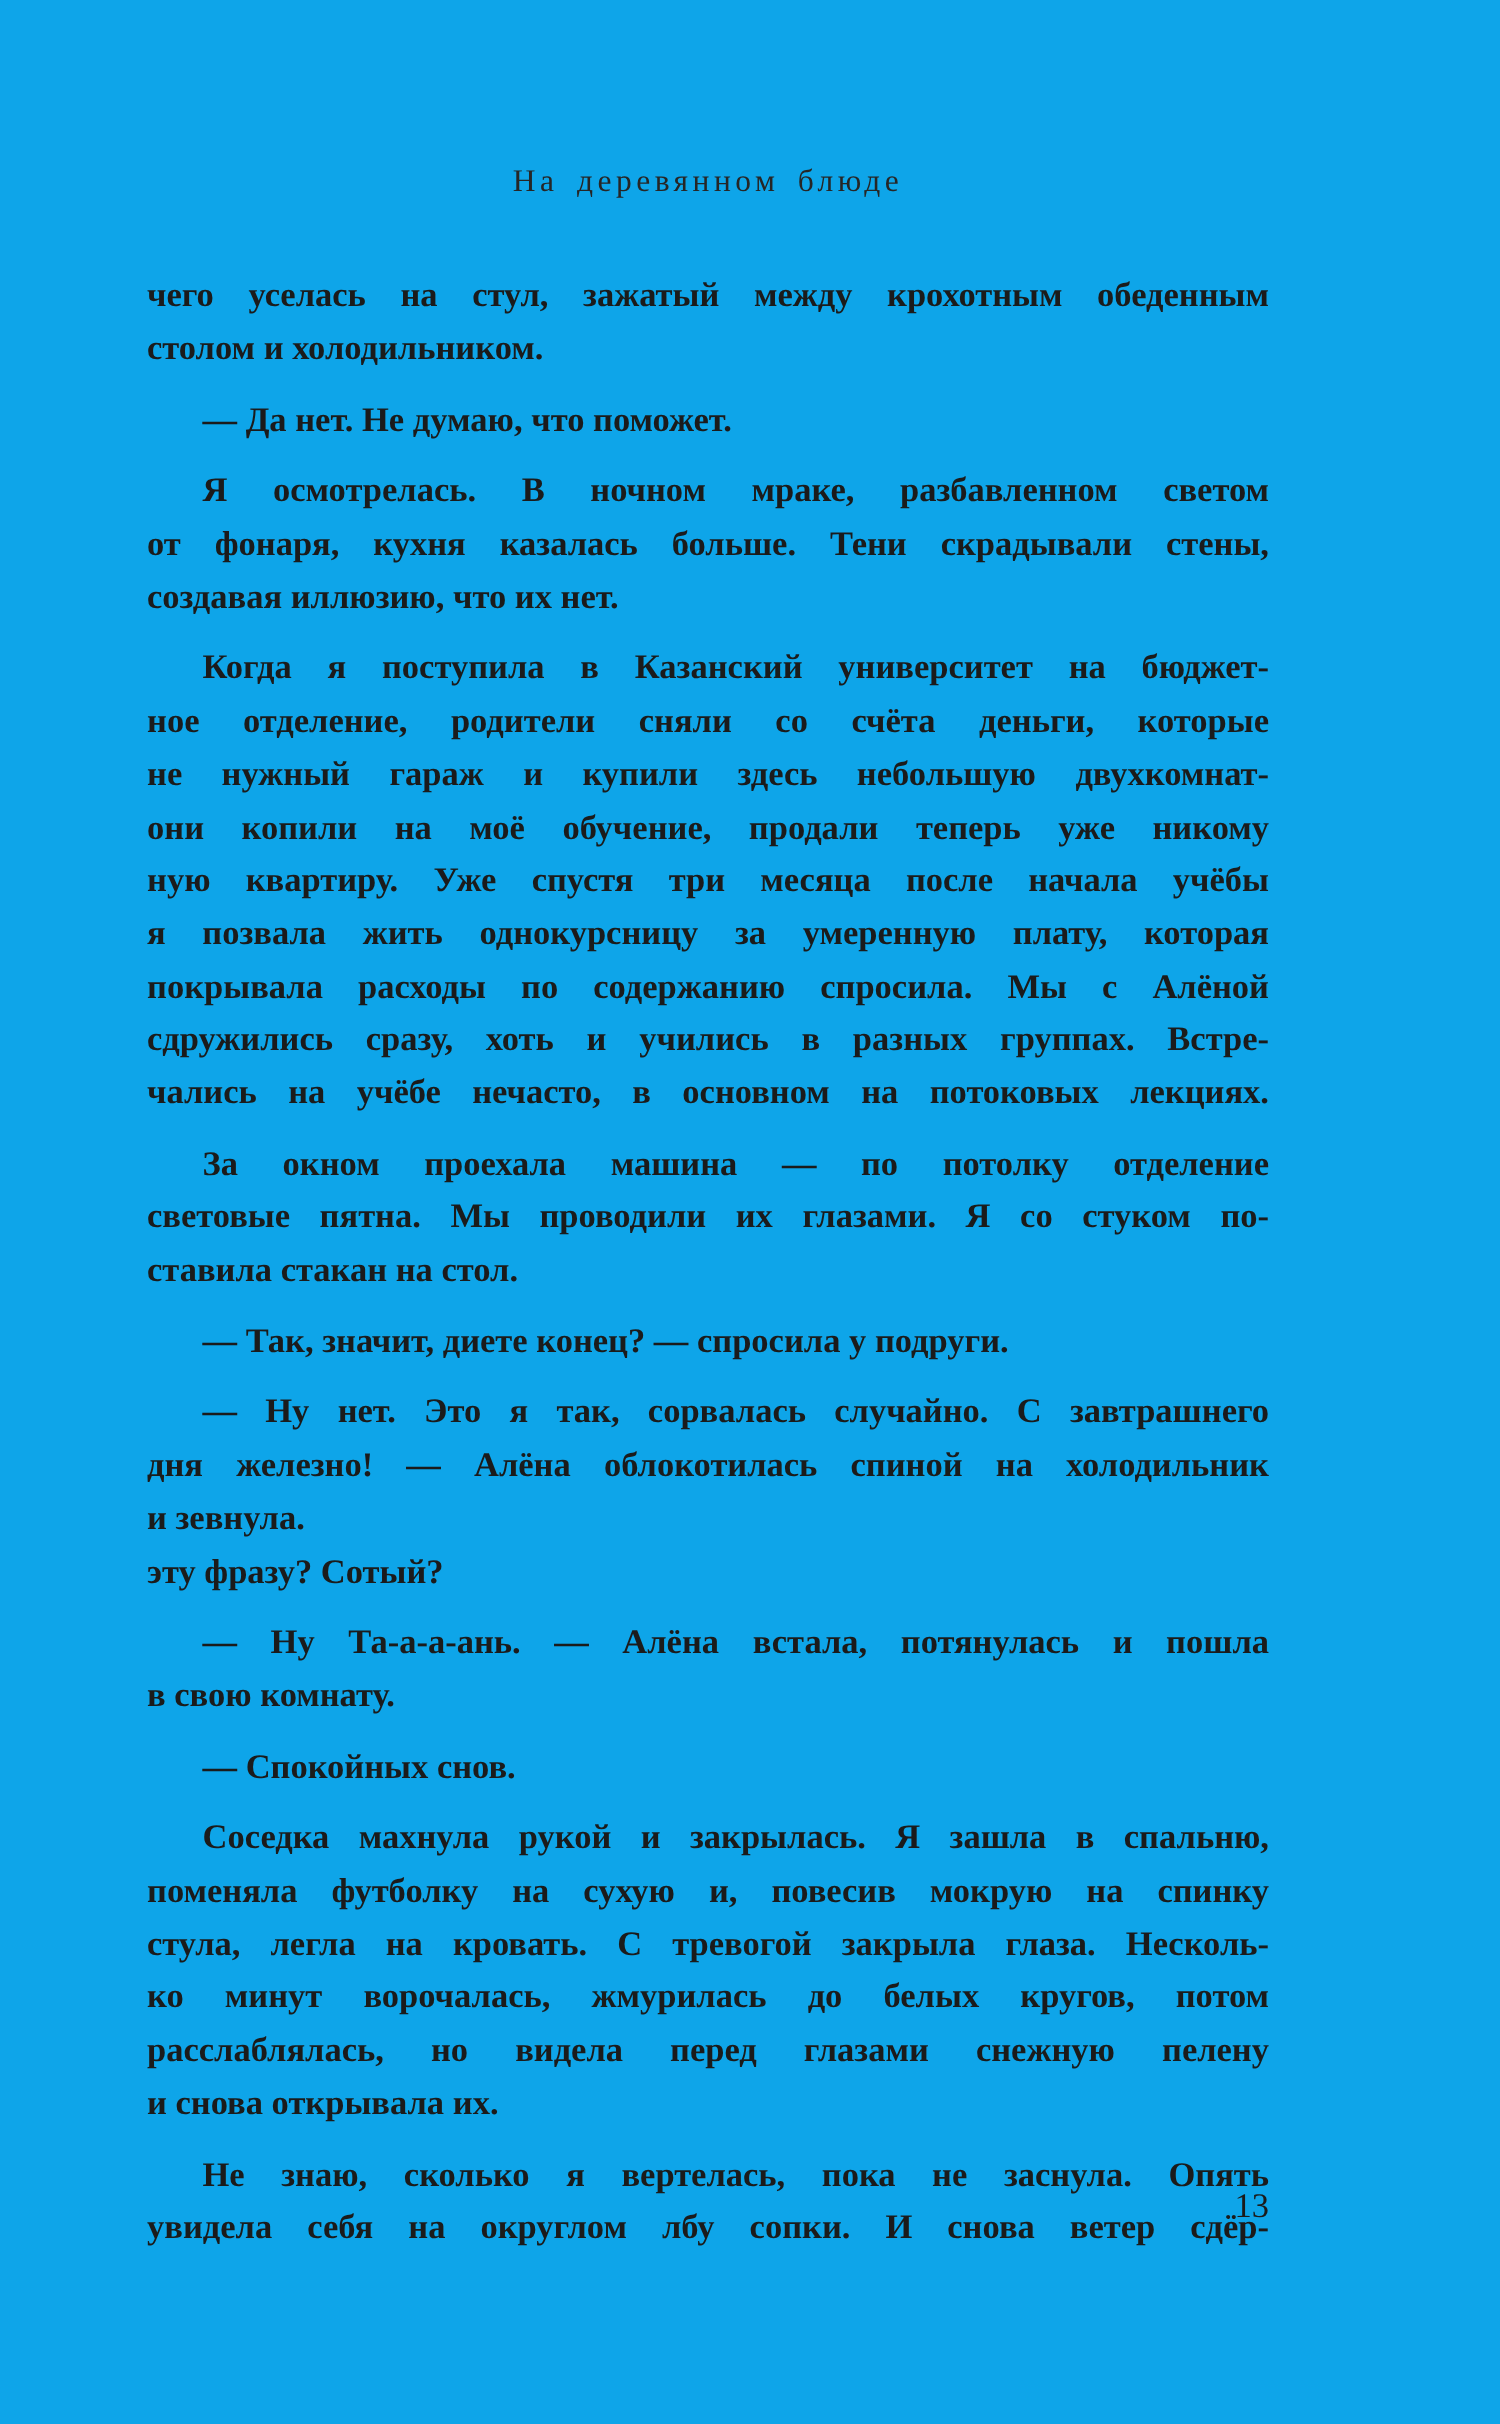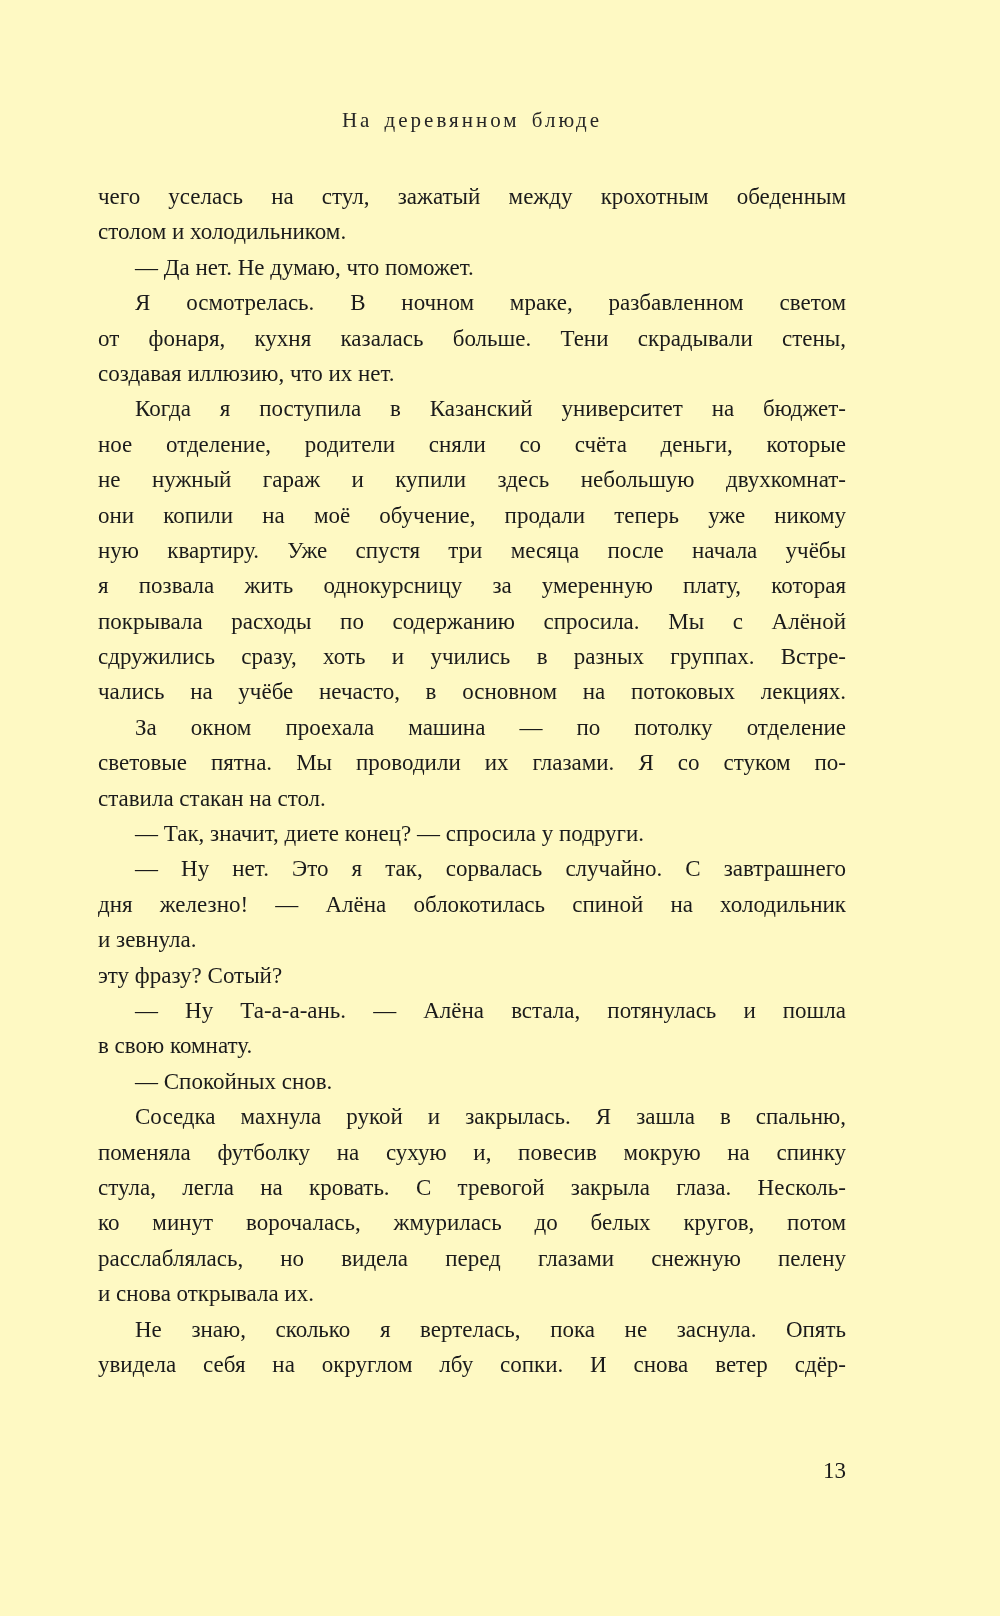--- a/index.html
+++ b/index.html
@@ -4,21 +4,21 @@
 <style>
   html, body {
     margin: 0;
     padding: 0;
     background: #ffffff;
   }
   .page {
     position: relative;
     width: 1000px;
     height: 1616px;
-    background: #fef9c3;
+    background: #0ea5e9;
     font-family: "Liberation Serif", "DejaVu Serif", serif;
     color: #1b1b1b;
     overflow: hidden;
   }
   .running-header {
     position: absolute;
     top: 108px;
     left: 98px;
     width: 748px;
     text-align: center;
@@ -32,27 +32,29 @@
     position: absolute;
     top: 179px;
     left: 98px;
     width: 748px;
     font-size: 23px;
     line-height: 35.4px;
   }
   .line {
     height: 35.4px;
     white-space: normal;
+    font-weight: bold;
   }
   .line.j {
     text-align: justify;
     text-align-last: justify;
   }
   .line.ind {
     text-indent: 37px;
+    margin-top: 12px;
   }
   .page-number {
     position: absolute;
     top: 1458px;
     left: 98px;
     width: 748px;
     text-align: right;
     font-size: 23px;
     color: #1b1b1b;
   }

